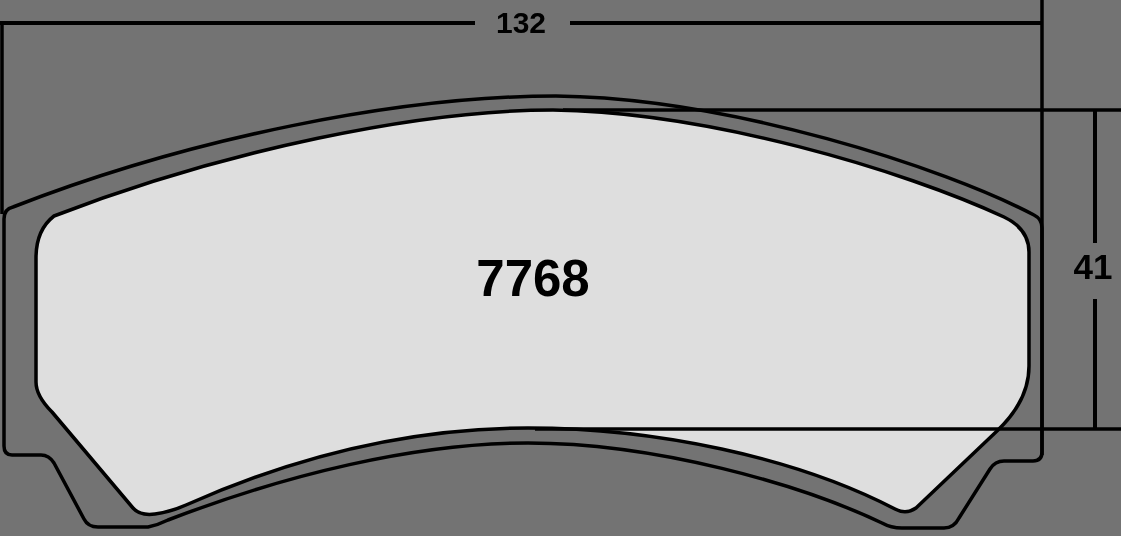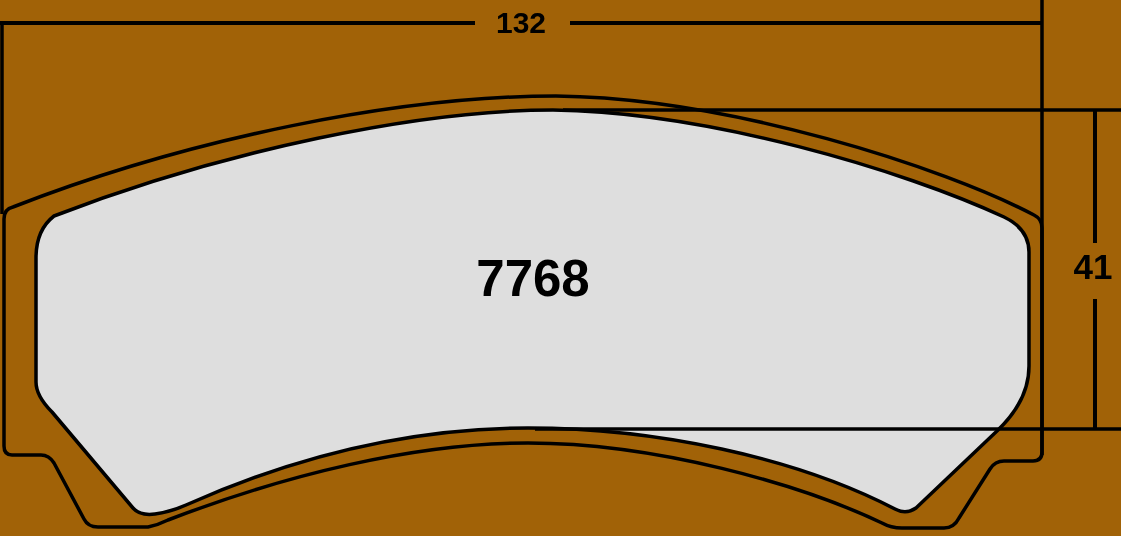--- a/index.html
+++ b/index.html
@@ -4,21 +4,21 @@
 <style>
   html, body {
     margin: 0;
     padding: 0;
     background: #ffffff;
   }
   .canvas {
     position: relative;
     width: 1121px;
     height: 536px;
-    background: #a16207;
+    background: #737373;
     overflow: hidden;
     font-family: "Liberation Sans", sans-serif;
   }
   svg { display: block; }
   .outline {
     fill: none;
     stroke: #000000;
     stroke-width: 3.5;
     stroke-linejoin: round;
   }

